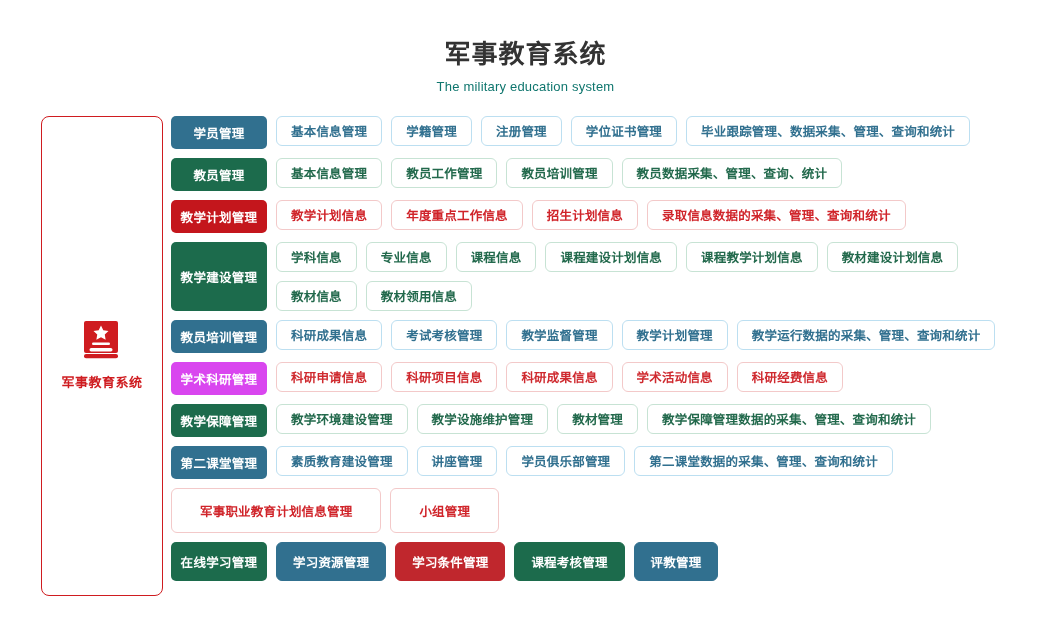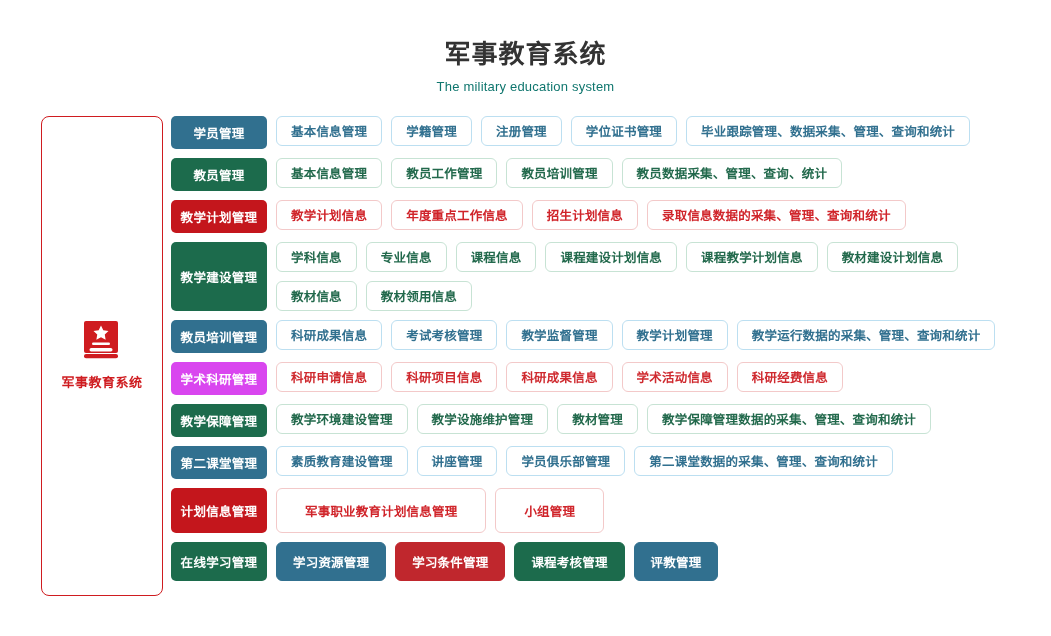--- a/index.html
+++ b/index.html
@@ -252,21 +252,20 @@
       <div class="row theme-blue">
         <div class="cat">第二课堂管理</div>
         <div class="items">
           <div class="chip">素质教育建设管理</div>
           <div class="chip">讲座管理</div>
           <div class="chip">学员俱乐部管理</div>
           <div class="chip">第二课堂数据的采集、管理、查询和统计</div>
         </div>
       </div>
       <div class="row theme-red big">
-        <div class="cat">计划信息管理</div>
         <div class="items">
           <div class="chip">军事职业教育计划信息管理</div>
           <div class="chip">小组管理</div>
         </div>
       </div>
       <div class="row theme-green">
         <div class="cat">在线学习管理</div>
         <div class="items">
           <div class="chip solid fill-blue">学习资源管理</div>
           <div class="chip solid fill-red">学习条件管理</div>

